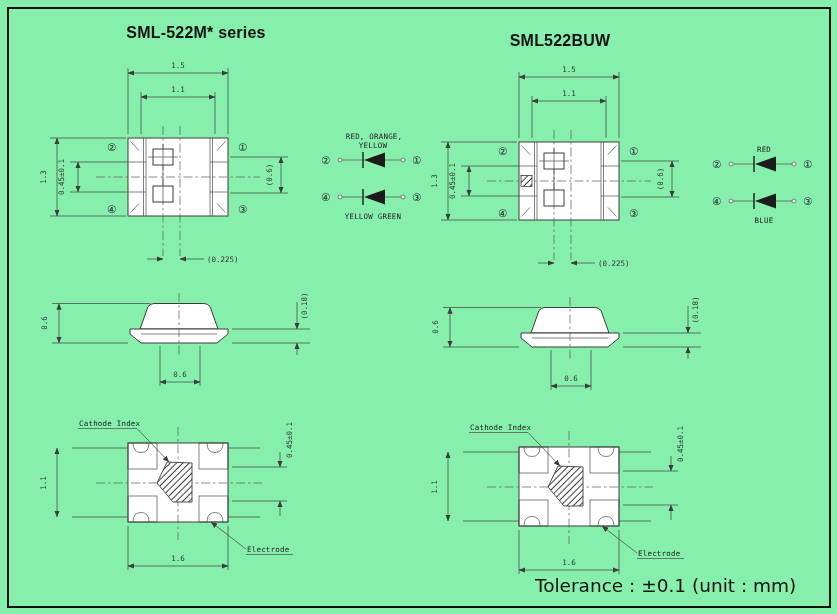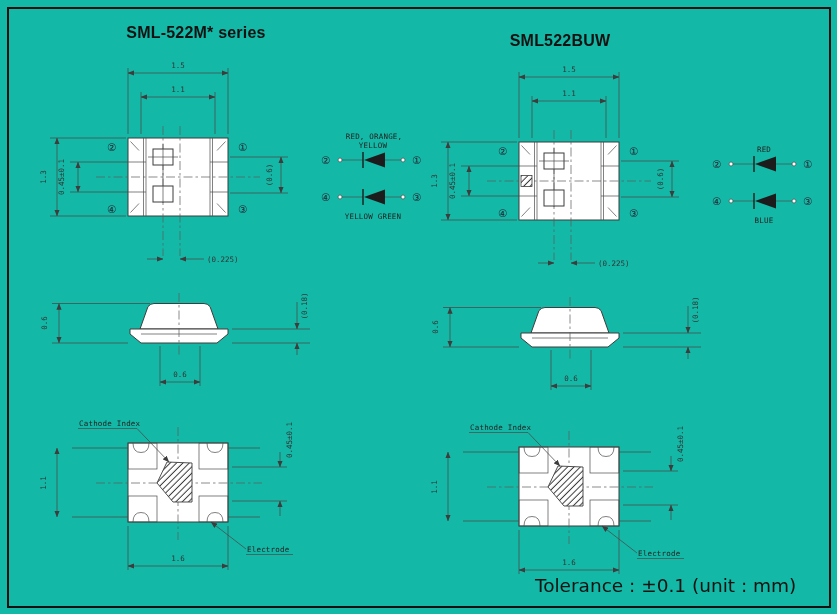--- a/index.html
+++ b/index.html
@@ -1,16 +1,16 @@
 <!DOCTYPE html>
 <html><head>
 <meta charset="utf-8">
 <style>
   html,body{margin:0;padding:0;background:#fff;}
-  .page{position:relative;width:837px;height:614px;background:#14b8a6;overflow:hidden;
+  .page{position:relative;width:837px;height:614px;background:#86efac;overflow:hidden;
         font-family:"Liberation Sans",sans-serif;}
   .frame{position:absolute;left:7px;top:7px;right:6px;bottom:6px;border:2px solid #101010;}
   svg{position:absolute;left:0;top:0;}
   .ln{stroke:#3d3d3d;stroke-width:1;fill:none;}
   .thin{stroke:#4a4a4a;stroke-width:0.7;fill:none;}
   .dim{stroke:#4a4a4a;stroke-width:0.75;fill:none;}
   .dash{stroke:#5a5a5a;stroke-width:0.7;fill:none;stroke-dasharray:9 3 2.5 3;}
   .fillw{fill:#ffffff;}
   .t-dim{font:7.5px "DejaVu Sans Mono",monospace;fill:#333;}
   .t-lbl{font:7.5px "DejaVu Sans Mono",monospace;fill:#222;letter-spacing:.2px;}

